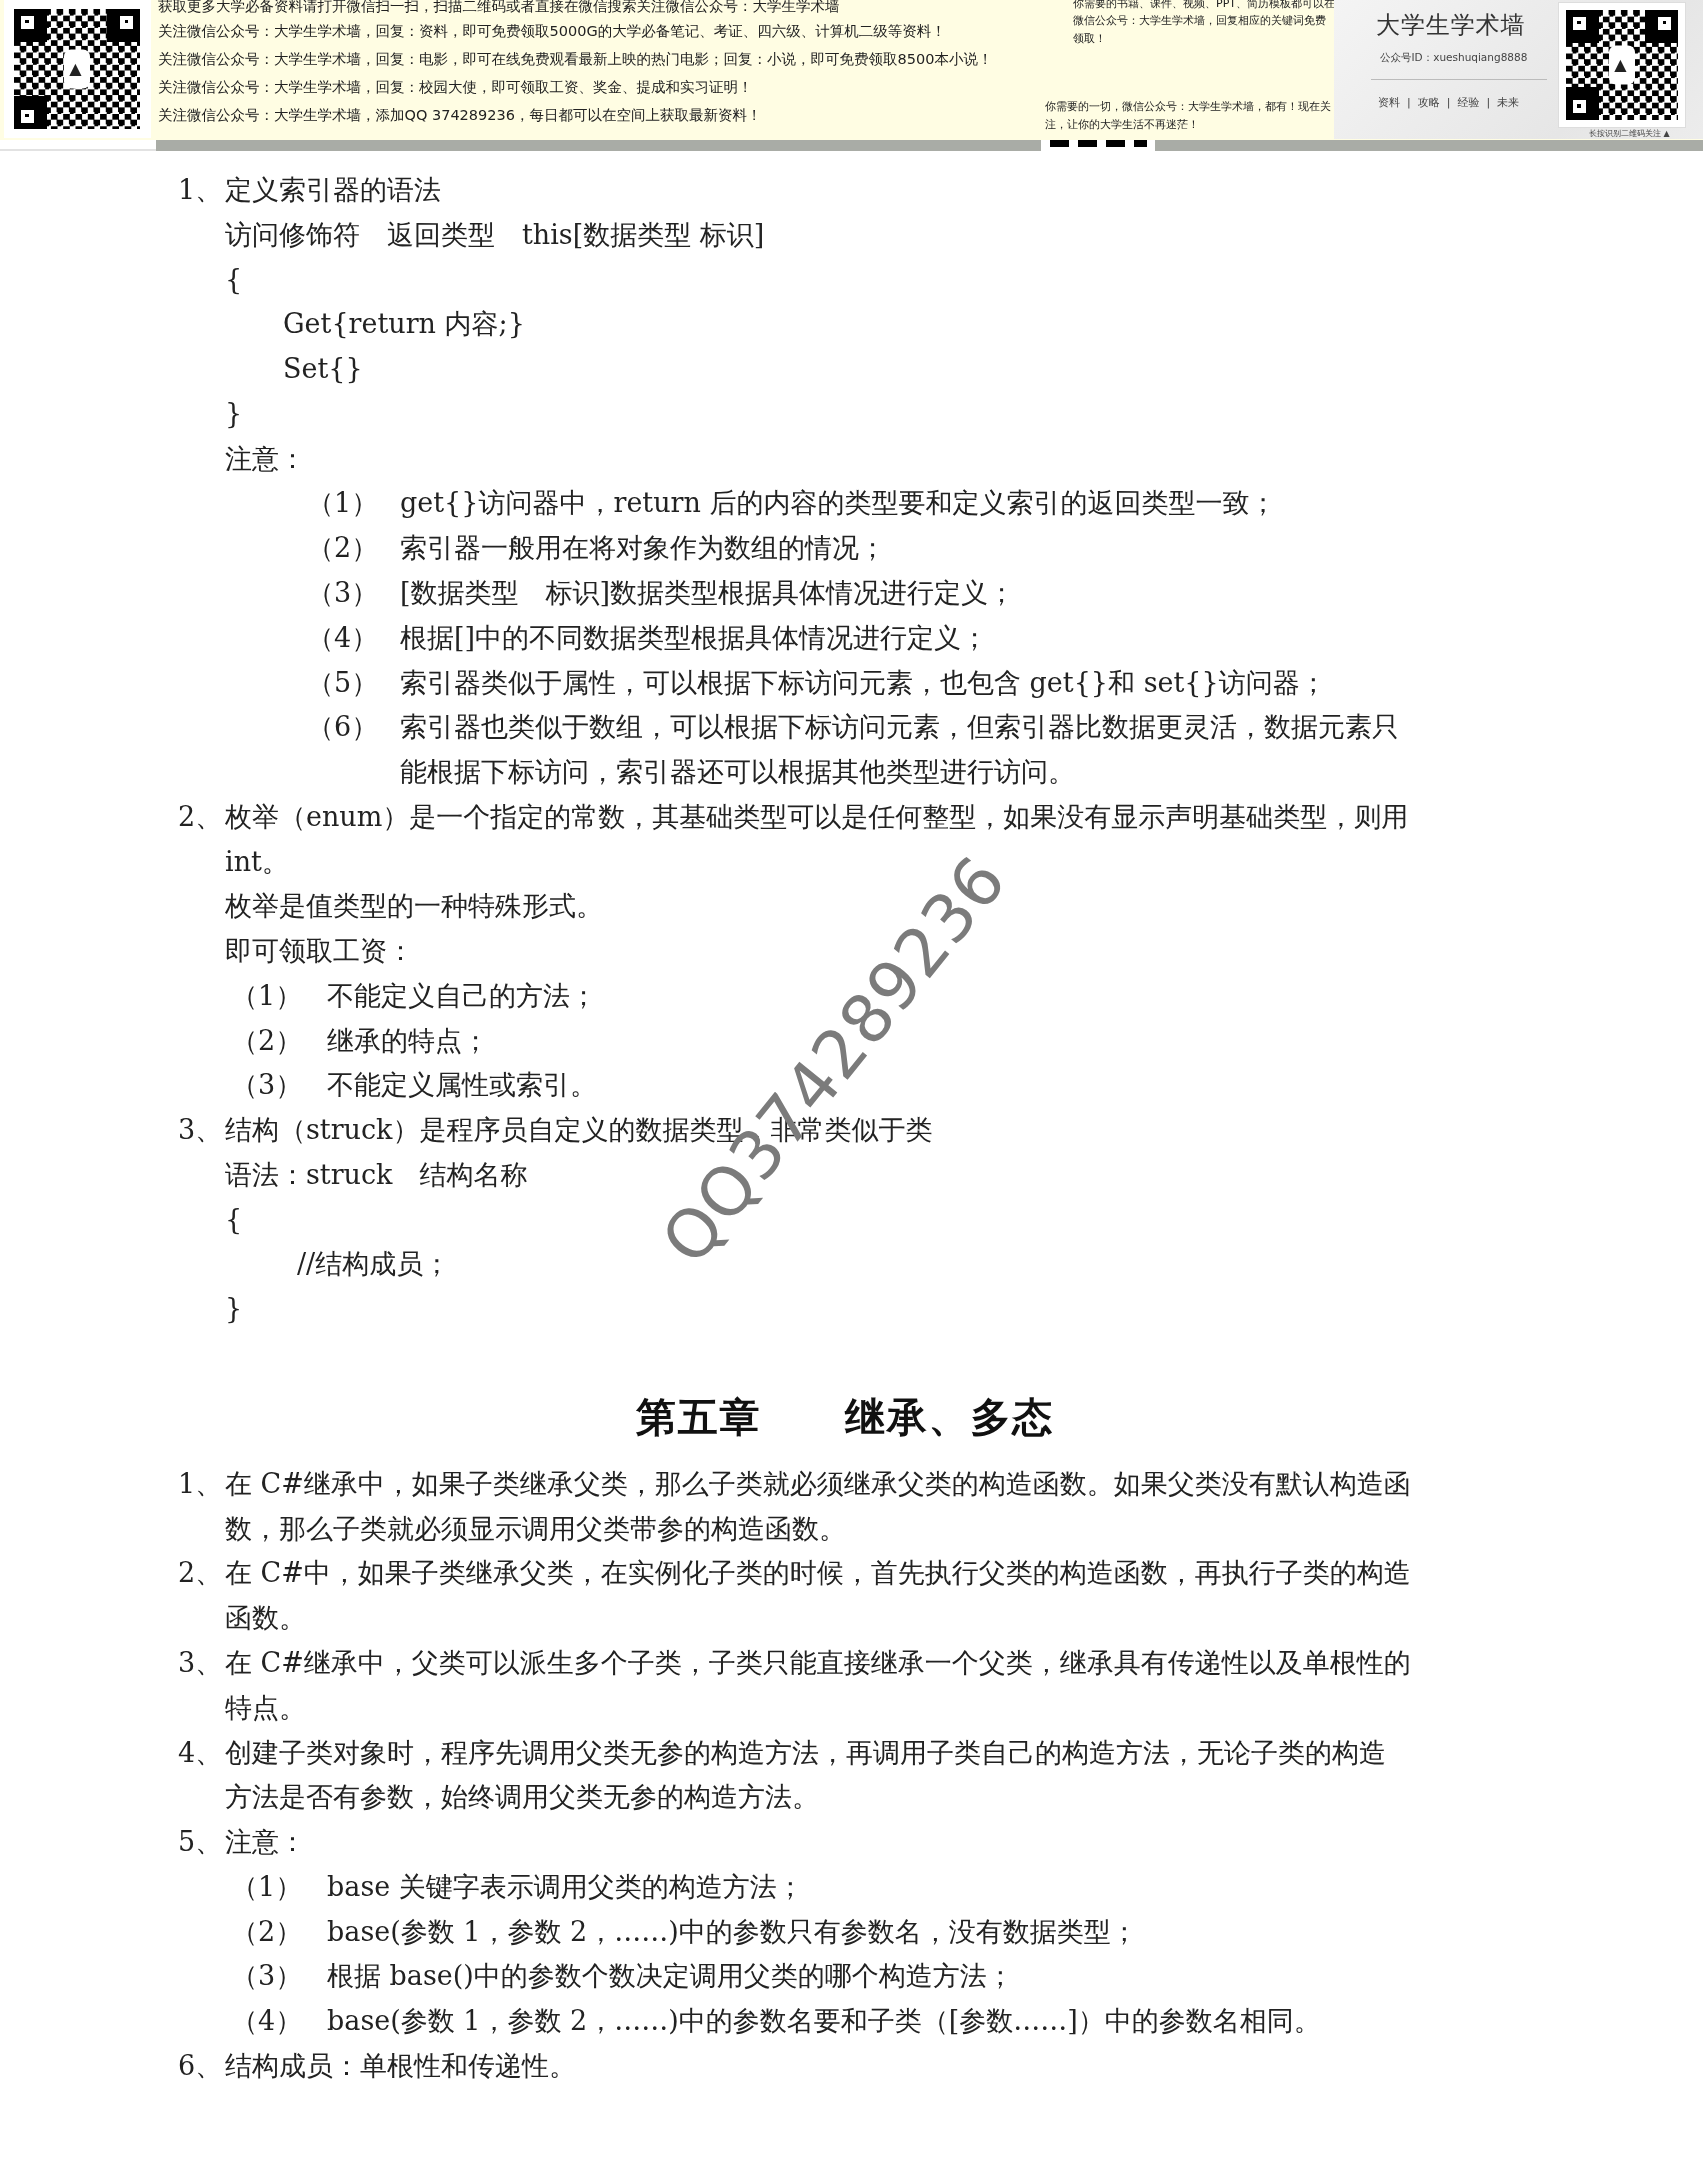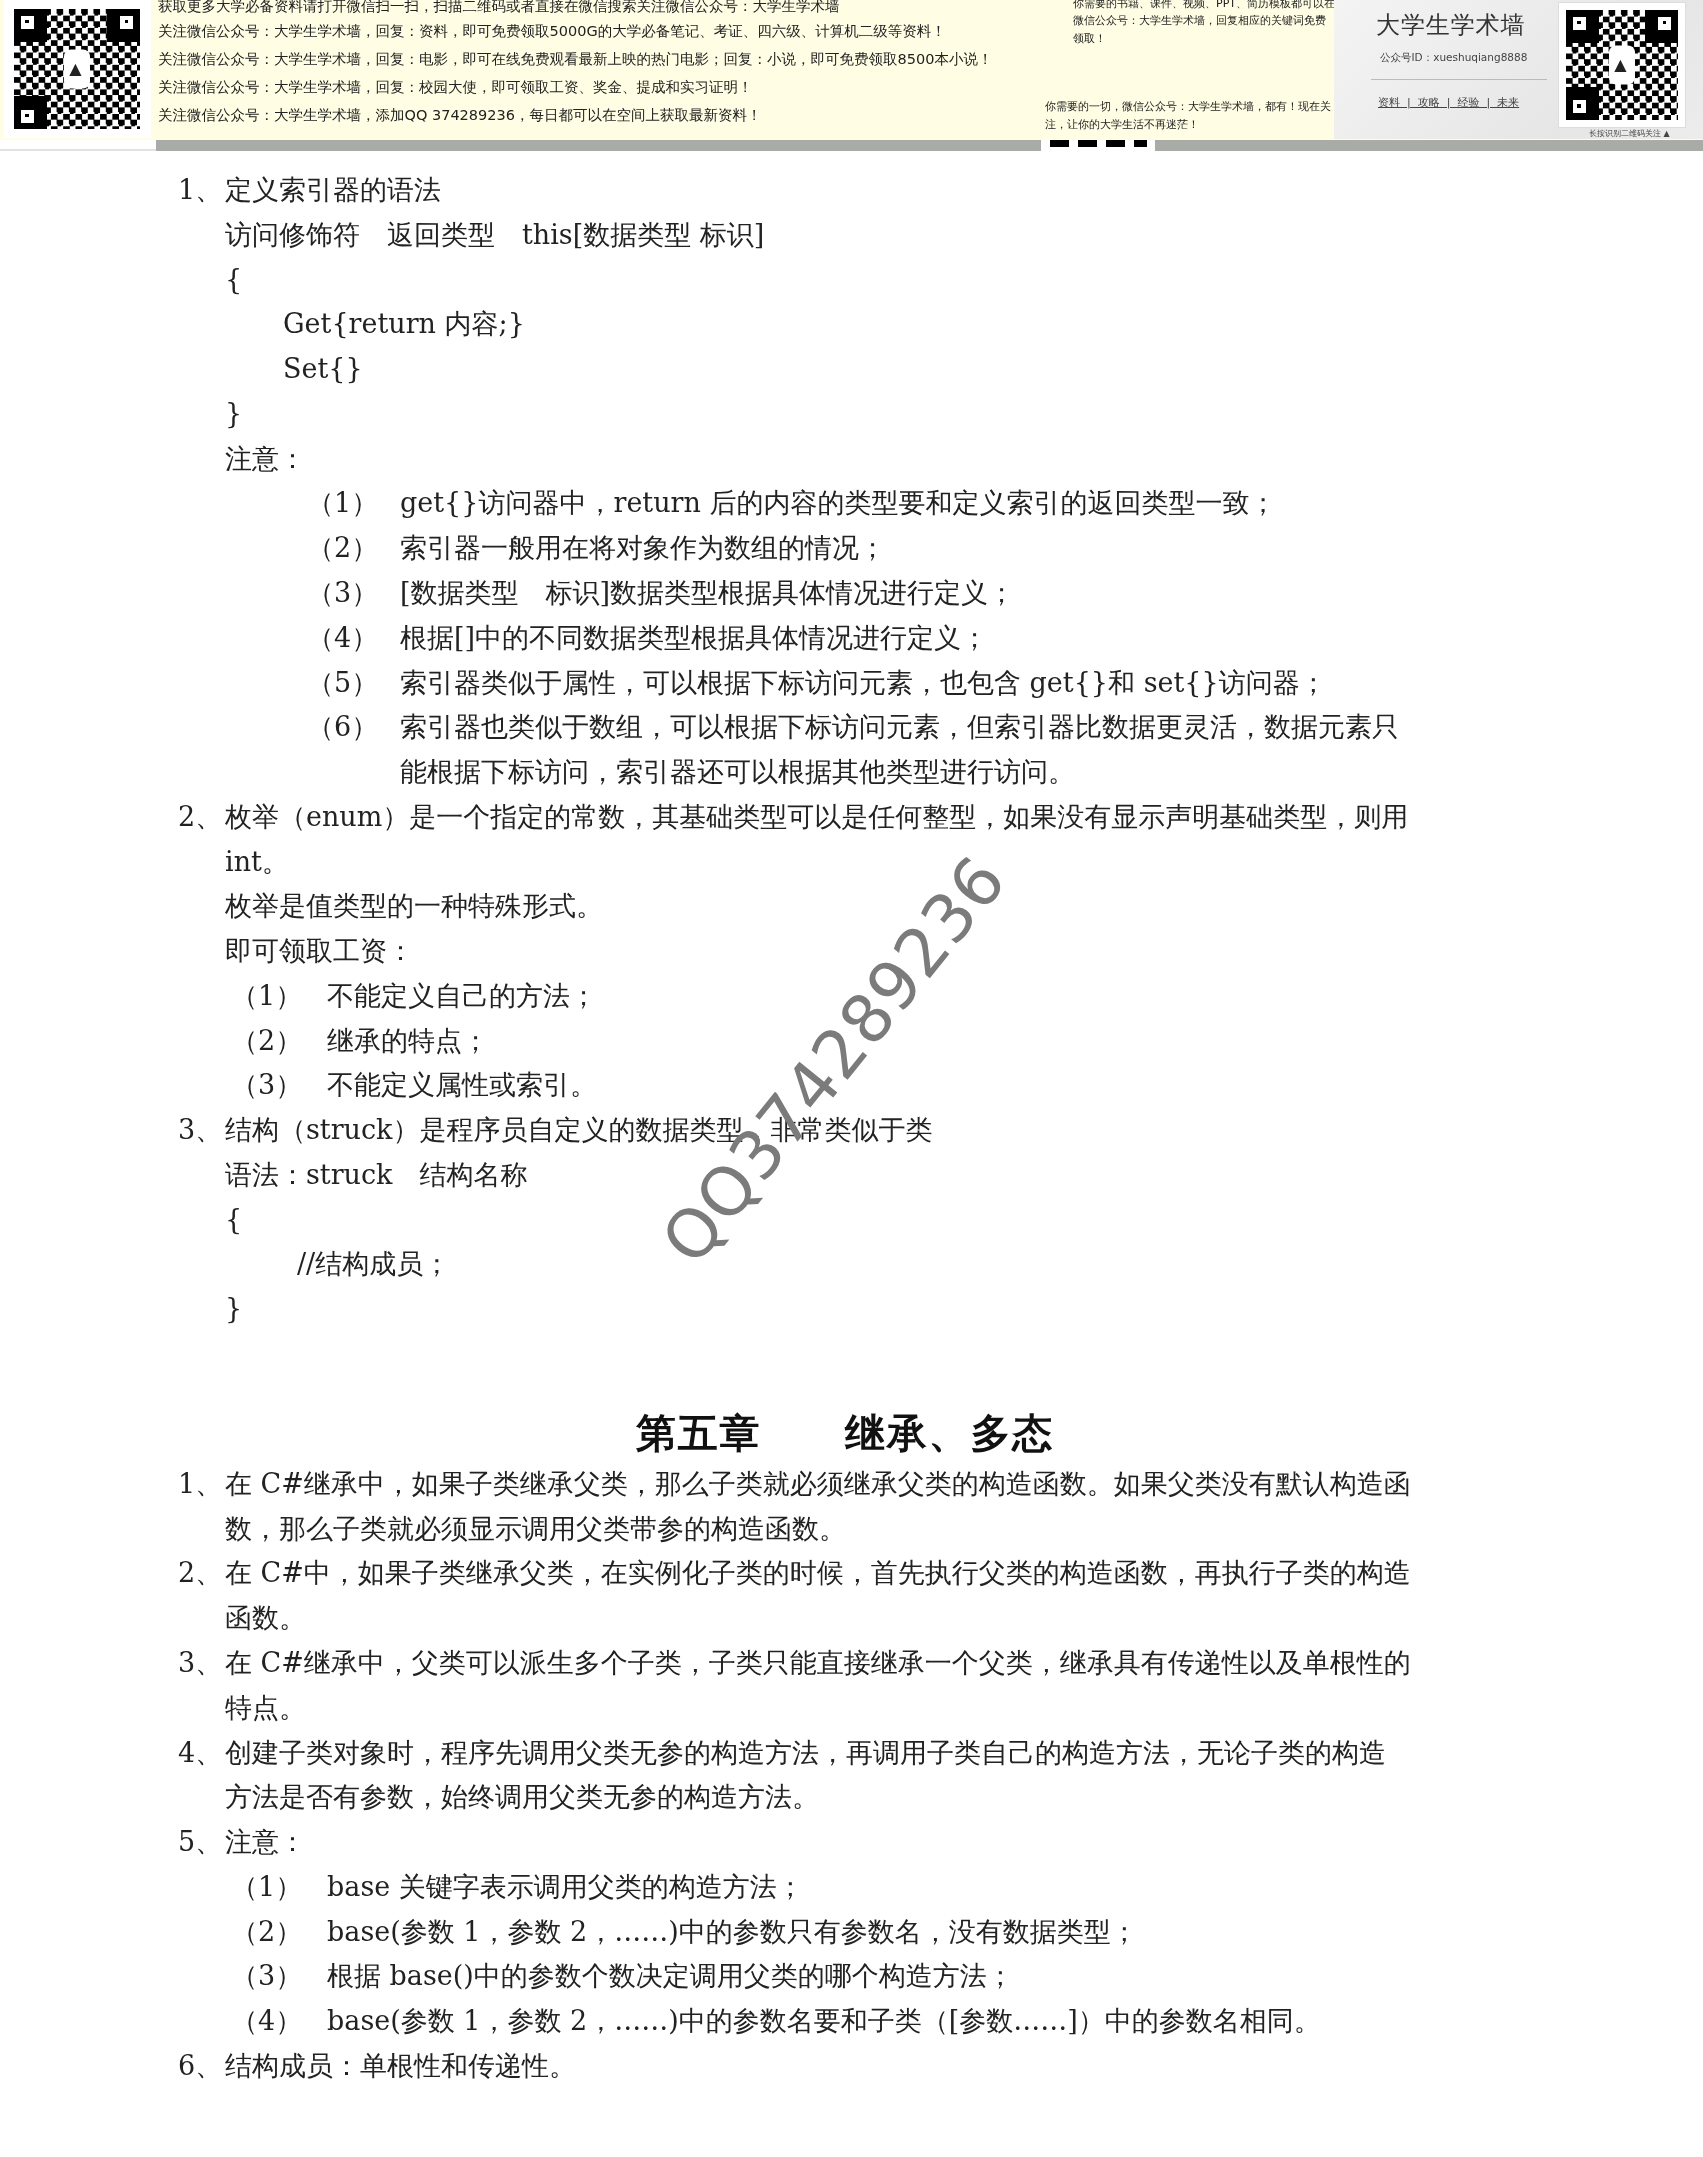--- a/index.html
+++ b/index.html
@@ -19,36 +19,36 @@
   .qr-logo { position:absolute; width:26px; height:39px; background:#fff; border-radius:7px; left:50%; top:50%; transform:translate(-50%,-50%); }
   .qr-logo::before { content:"▲"; position:absolute; left:5.3px; top:8.8px; font-size:16px; color:#222; }
   .banner-lines { position:absolute; left:158px; top:0; }
   .banner-line { position:absolute; left:0; white-space:nowrap; font-size:14.5px; color:#222; }
   .banner-right-top { position:absolute; left:1073px; top:-5.3px; width:263px; font-size:11px; line-height:17.6px; color:#222; }
   .banner-right-bottom { position:absolute; left:1045px; top:98px; width:290px; font-size:11px; line-height:17.6px; color:#222; }
   .card { position:absolute; left:1334px; top:0; width:409px; height:139px; background:linear-gradient(135deg,#f4f4f4,#e6e6e6 60%,#f0f0f0);padding-left:48px; }
   .card-title { position:absolute; left:42px; top:8.8px; font-size:24px; color:#333; letter-spacing:0.9px; }
   .card-id { position:absolute; left:46px; top:51px; font-size:10.5px; color:#444; }
   .card-rule { position:absolute; left:37px; top:79px; width:176px; height:0.9px; background:#bbb; }
-  .card-tags { position:absolute; left:44px; top:95px; font-size:11px; color:#444; word-spacing:3.5px;text-decoration:underline; }
+  .card-tags { position:absolute; left:44px; top:95px; font-size:11px; color:#444; word-spacing:3.5px; }
   .qr-right { position:absolute; left:224px; top:1.8px; width:128px; height:126px; background:#fff; border:1.8px solid #ddd; box-sizing:border-box; }
   .card-caption { position:absolute; left:255px; top:128px; font-size:8px; color:#444; }
   .band { position:absolute; left:156px; top:140px; width:1548px; height:10.5px; background:#a9aca6; }
   .band-gap { position:absolute; left:1041px; top:140px; width:114px; height:10.5px; background:#fff; }
   .band-gap::before { content:""; position:absolute; left:8.8px; top:0; width:97px; height:7px;
      background:repeating-linear-gradient(90deg,#000 0 19.3px,#fff 19.3px 28px); }
   .band-left { position:absolute; left:0; top:149px; width:156px; height:1.8px; background:#e2e2e2; }
 
   
   .doc { position:absolute; left:0; top:0; width:1704px; }
   .ln { position:absolute; white-space:nowrap; font-family:"DejaVu Serif", "Liberation Serif", serif;
         font-size:27px; line-height:35px; color:#222; }
   .num { position:absolute; white-space:nowrap; font-family:"DejaVu Serif","Liberation Serif",serif; font-size:27px; line-height:35px; color:#222; }
   .chapter { position:absolute; left:636px; top:1391px; font-family:"DejaVu Sans","Liberation Sans",sans-serif;
-             font-weight:bold; font-size:40px; line-height:53px; color:#111; white-space:pre; letter-spacing:1.8px;margin-top:16px; }
+             font-weight:bold; font-size:40px; line-height:53px; color:#111; white-space:pre; letter-spacing:1.8px; }
   .watermark { position:absolute; left:834px; top:1060px; transform:translate(-50%,-50%) rotate(-51deg);
                font-family:"DejaVu Sans","Liberation Sans",sans-serif; font-size:67px; color:#7b7b7b;
                white-space:nowrap; letter-spacing:0.9px; }
 </style>
 </head>
 <body>
 
 <div class="banner">
   <div class="qr-left">
     <div class="qr-grid"></div>

